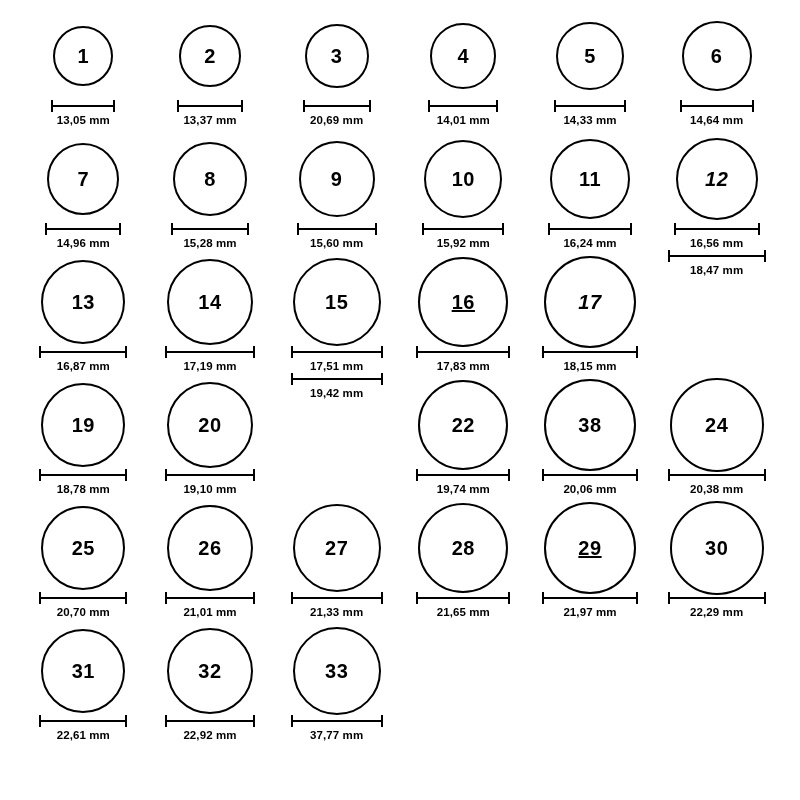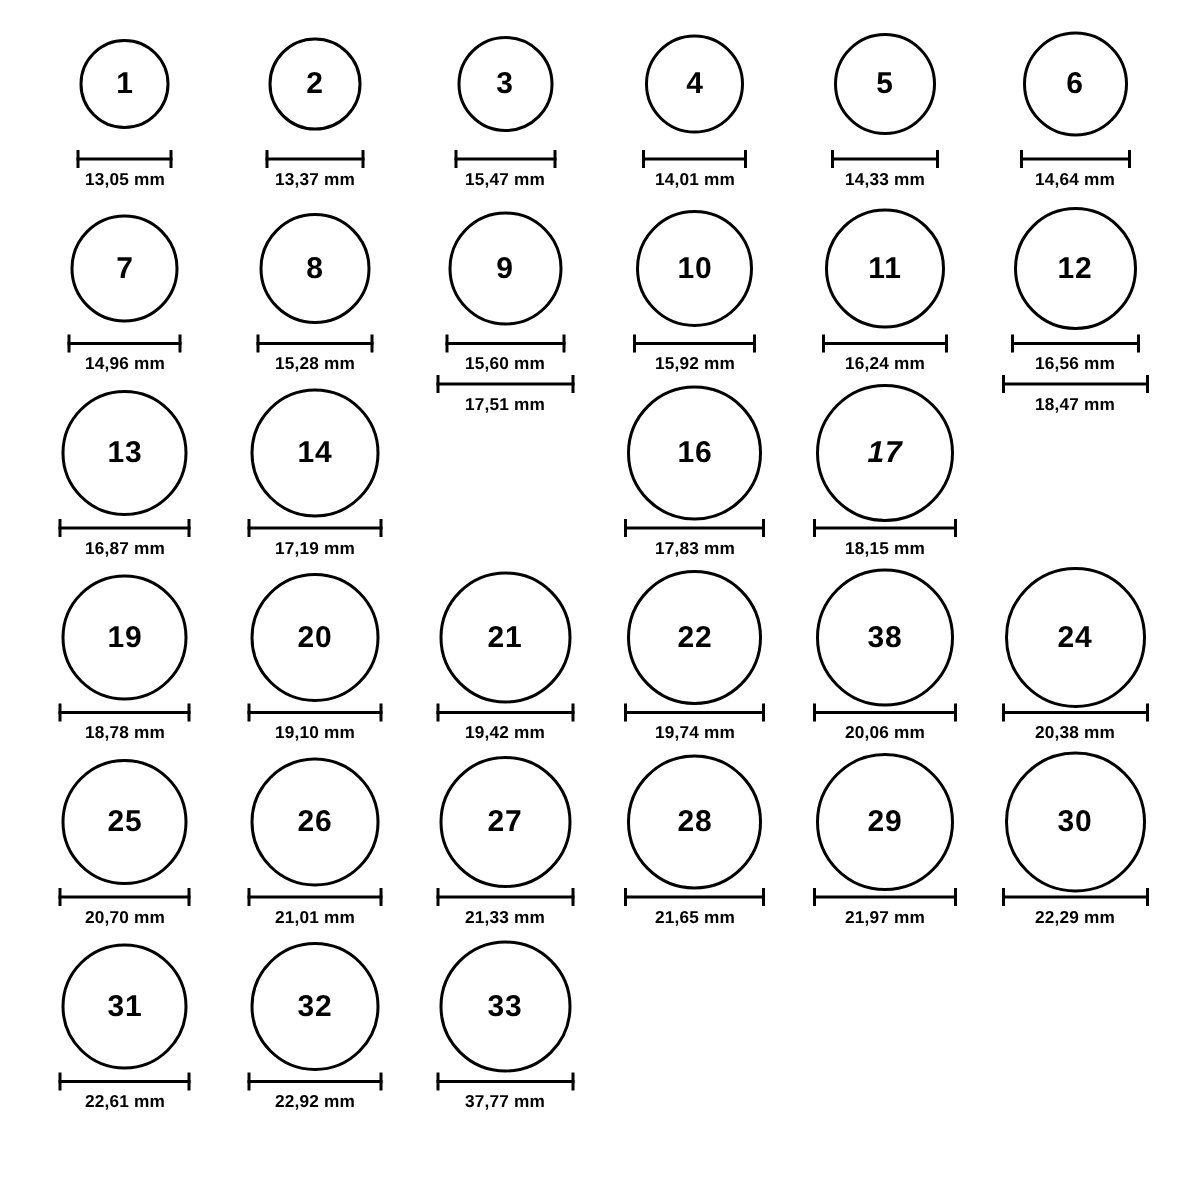--- a/index.html
+++ b/index.html
@@ -120,21 +120,21 @@
         <div class="ring-wrap">
           <div class="ring" style="width: 64px; height: 64px;">
             <span class="ring-label">3</span>
           </div>
         </div>
         <div class="measure" style="width: 68px;">
           <div class="bar"></div>
           <div class="cap left"></div>
           <div class="cap right"></div>
         </div>
-        <div class="size-text">15,47 mm</div>
+        <div class="size-text">20,69 mm</div>
       </div>
       <div class="cell">
         <div class="ring-wrap">
           <div class="ring" style="width: 66px; height: 66px;">
             <span class="ring-label">4</span>
           </div>
         </div>
         <div class="measure" style="width: 70px;">
           <div class="bar"></div>
           <div class="cap left"></div>
@@ -228,21 +228,21 @@
         </div>
         <div class="measure" style="width: 84px;">
           <div class="bar"></div>
           <div class="cap left"></div>
           <div class="cap right"></div>
         </div>
         <div class="size-text">16,24 mm</div>
       </div>
       <div class="cell">
         <div class="ring-wrap">
-          <div class="ring" style="width: 82px; height: 82px;">
+          <div class="ring" style="width: 82px; height: 82px; font-style: italic;">
             <span class="ring-label">12</span>
           </div>
         </div>
         <div class="measure" style="width: 86px;">
           <div class="bar"></div>
           <div class="cap left"></div>
           <div class="cap right"></div>
         </div>
         <div class="size-text">16,56 mm</div>
       </div>
@@ -266,30 +266,35 @@
           </div>
         </div>
         <div class="measure" style="width: 90px;">
           <div class="bar"></div>
           <div class="cap left"></div>
           <div class="cap right"></div>
         </div>
         <div class="size-text">17,19 mm</div>
       </div>
       <div class="cell">
+        <div class="ring-wrap">
+          <div class="ring" style="width: 88px; height: 88px;">
+            <span class="ring-label">15</span>
+          </div>
+        </div>
         <div class="measure" style="width: 92px;">
           <div class="bar"></div>
           <div class="cap left"></div>
           <div class="cap right"></div>
         </div>
         <div class="size-text">17,51 mm</div>
       </div>
       <div class="cell">
         <div class="ring-wrap">
-          <div class="ring" style="width: 90px; height: 90px;">
+          <div class="ring" style="width: 90px; height: 90px; text-decoration: underline;">
             <span class="ring-label">16</span>
           </div>
         </div>
         <div class="measure" style="width: 94px;">
           <div class="bar"></div>
           <div class="cap left"></div>
           <div class="cap right"></div>
         </div>
         <div class="size-text">17,83 mm</div>
       </div>
@@ -334,25 +339,20 @@
           </div>
         </div>
         <div class="measure" style="width: 90px;">
           <div class="bar"></div>
           <div class="cap left"></div>
           <div class="cap right"></div>
         </div>
         <div class="size-text">19,10 mm</div>
       </div>
       <div class="cell">
-        <div class="ring-wrap">
-          <div class="ring" style="width: 88px; height: 88px;">
-            <span class="ring-label">21</span>
-          </div>
-        </div>
         <div class="measure" style="width: 92px;">
           <div class="bar"></div>
           <div class="cap left"></div>
           <div class="cap right"></div>
         </div>
         <div class="size-text">19,42 mm</div>
       </div>
       <div class="cell">
         <div class="ring-wrap">
           <div class="ring" style="width: 90px; height: 90px; text-align: right;">
@@ -439,21 +439,21 @@
         </div>
         <div class="measure" style="width: 94px;">
           <div class="bar"></div>
           <div class="cap left"></div>
           <div class="cap right"></div>
         </div>
         <div class="size-text">21,65 mm</div>
       </div>
       <div class="cell">
         <div class="ring-wrap">
-          <div class="ring" style="width: 92px; height: 92px;">
+          <div class="ring" style="width: 92px; height: 92px; text-decoration: underline;">
             <span class="ring-label">29</span>
           </div>
         </div>
         <div class="measure" style="width: 96px;">
           <div class="bar"></div>
           <div class="cap left"></div>
           <div class="cap right"></div>
         </div>
         <div class="size-text">21,97 mm</div>
       </div>

